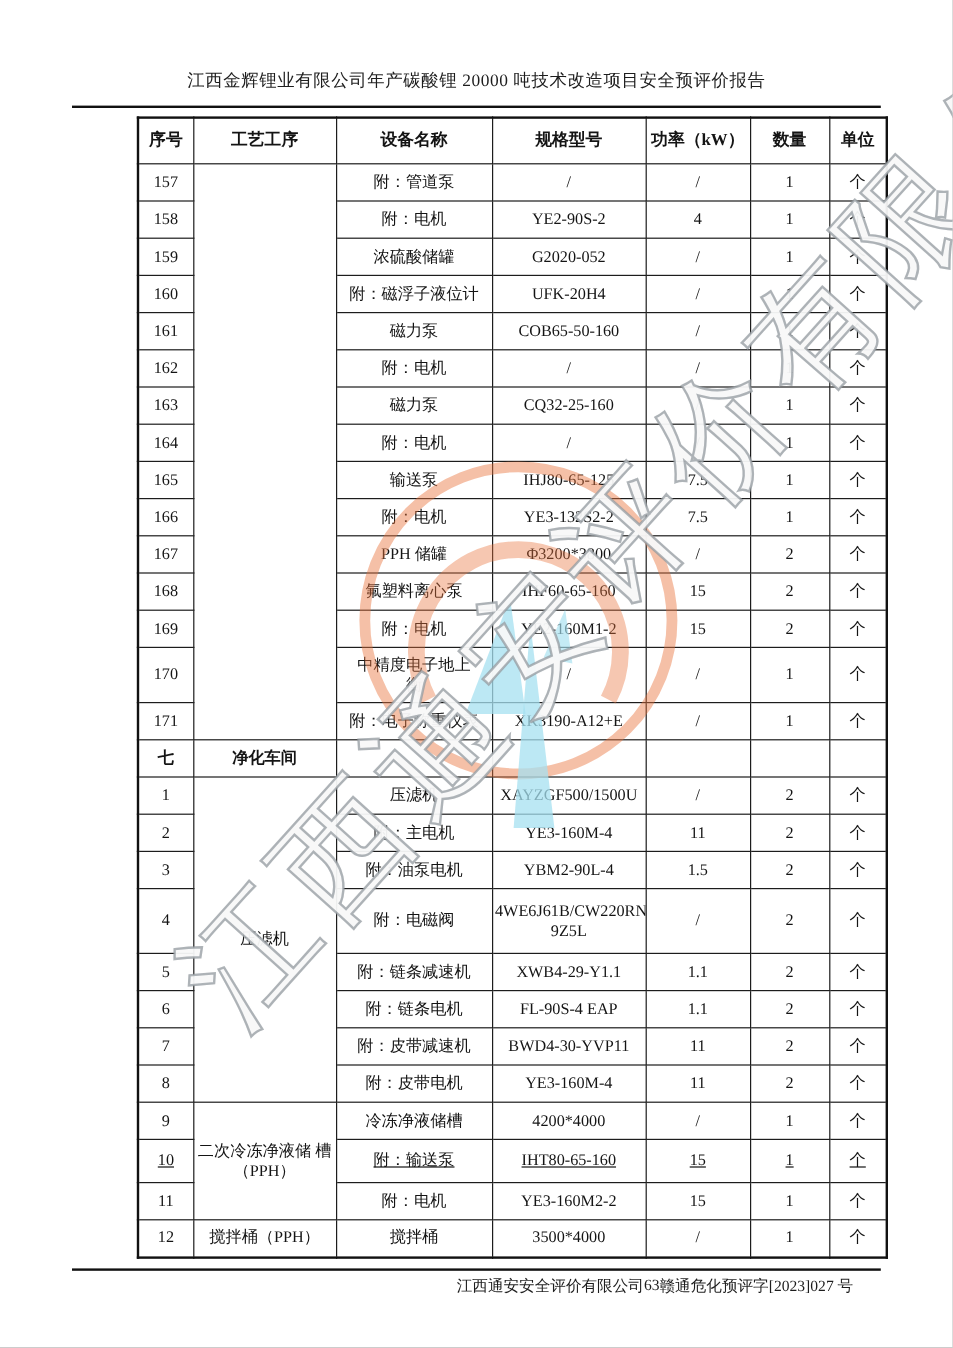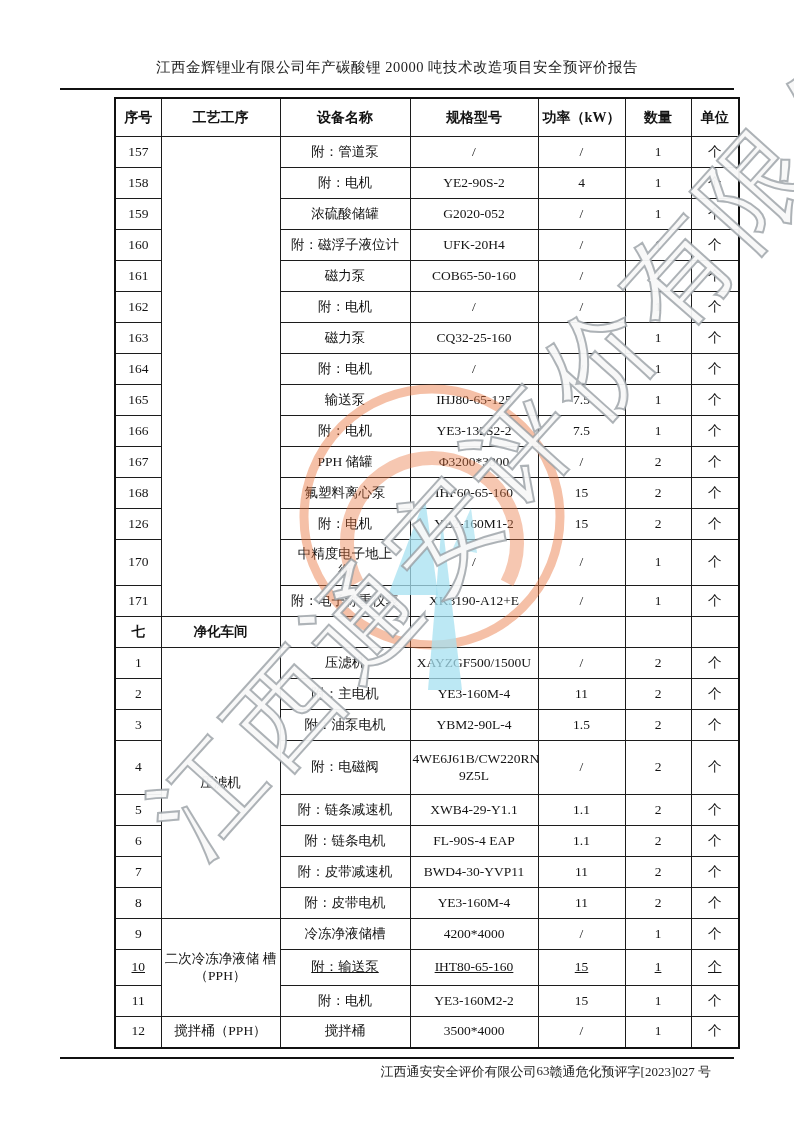--- a/index.html
+++ b/index.html
@@ -191,21 +191,21 @@
           </tr>
           <tr>
             <td class="c-no">168</td>
             <td class="c-name">氟塑料离心泵</td>
             <td class="c-spec">IHF60-65-160</td>
             <td class="c-pow">15</td>
             <td class="c-qty">2</td>
             <td class="c-unit">个</td>
           </tr>
           <tr>
-            <td class="c-no">126</td>
+            <td class="c-no">169</td>
             <td class="c-name">附：电机</td>
             <td class="c-spec">YE2-160M1-2</td>
             <td class="c-pow">15</td>
             <td class="c-qty">2</td>
             <td class="c-unit">个</td>
           </tr>
           <tr style="height: 46px;">
             <td class="c-no">170</td>
             <td class="c-name">中精度电子地上
 衡</td>

